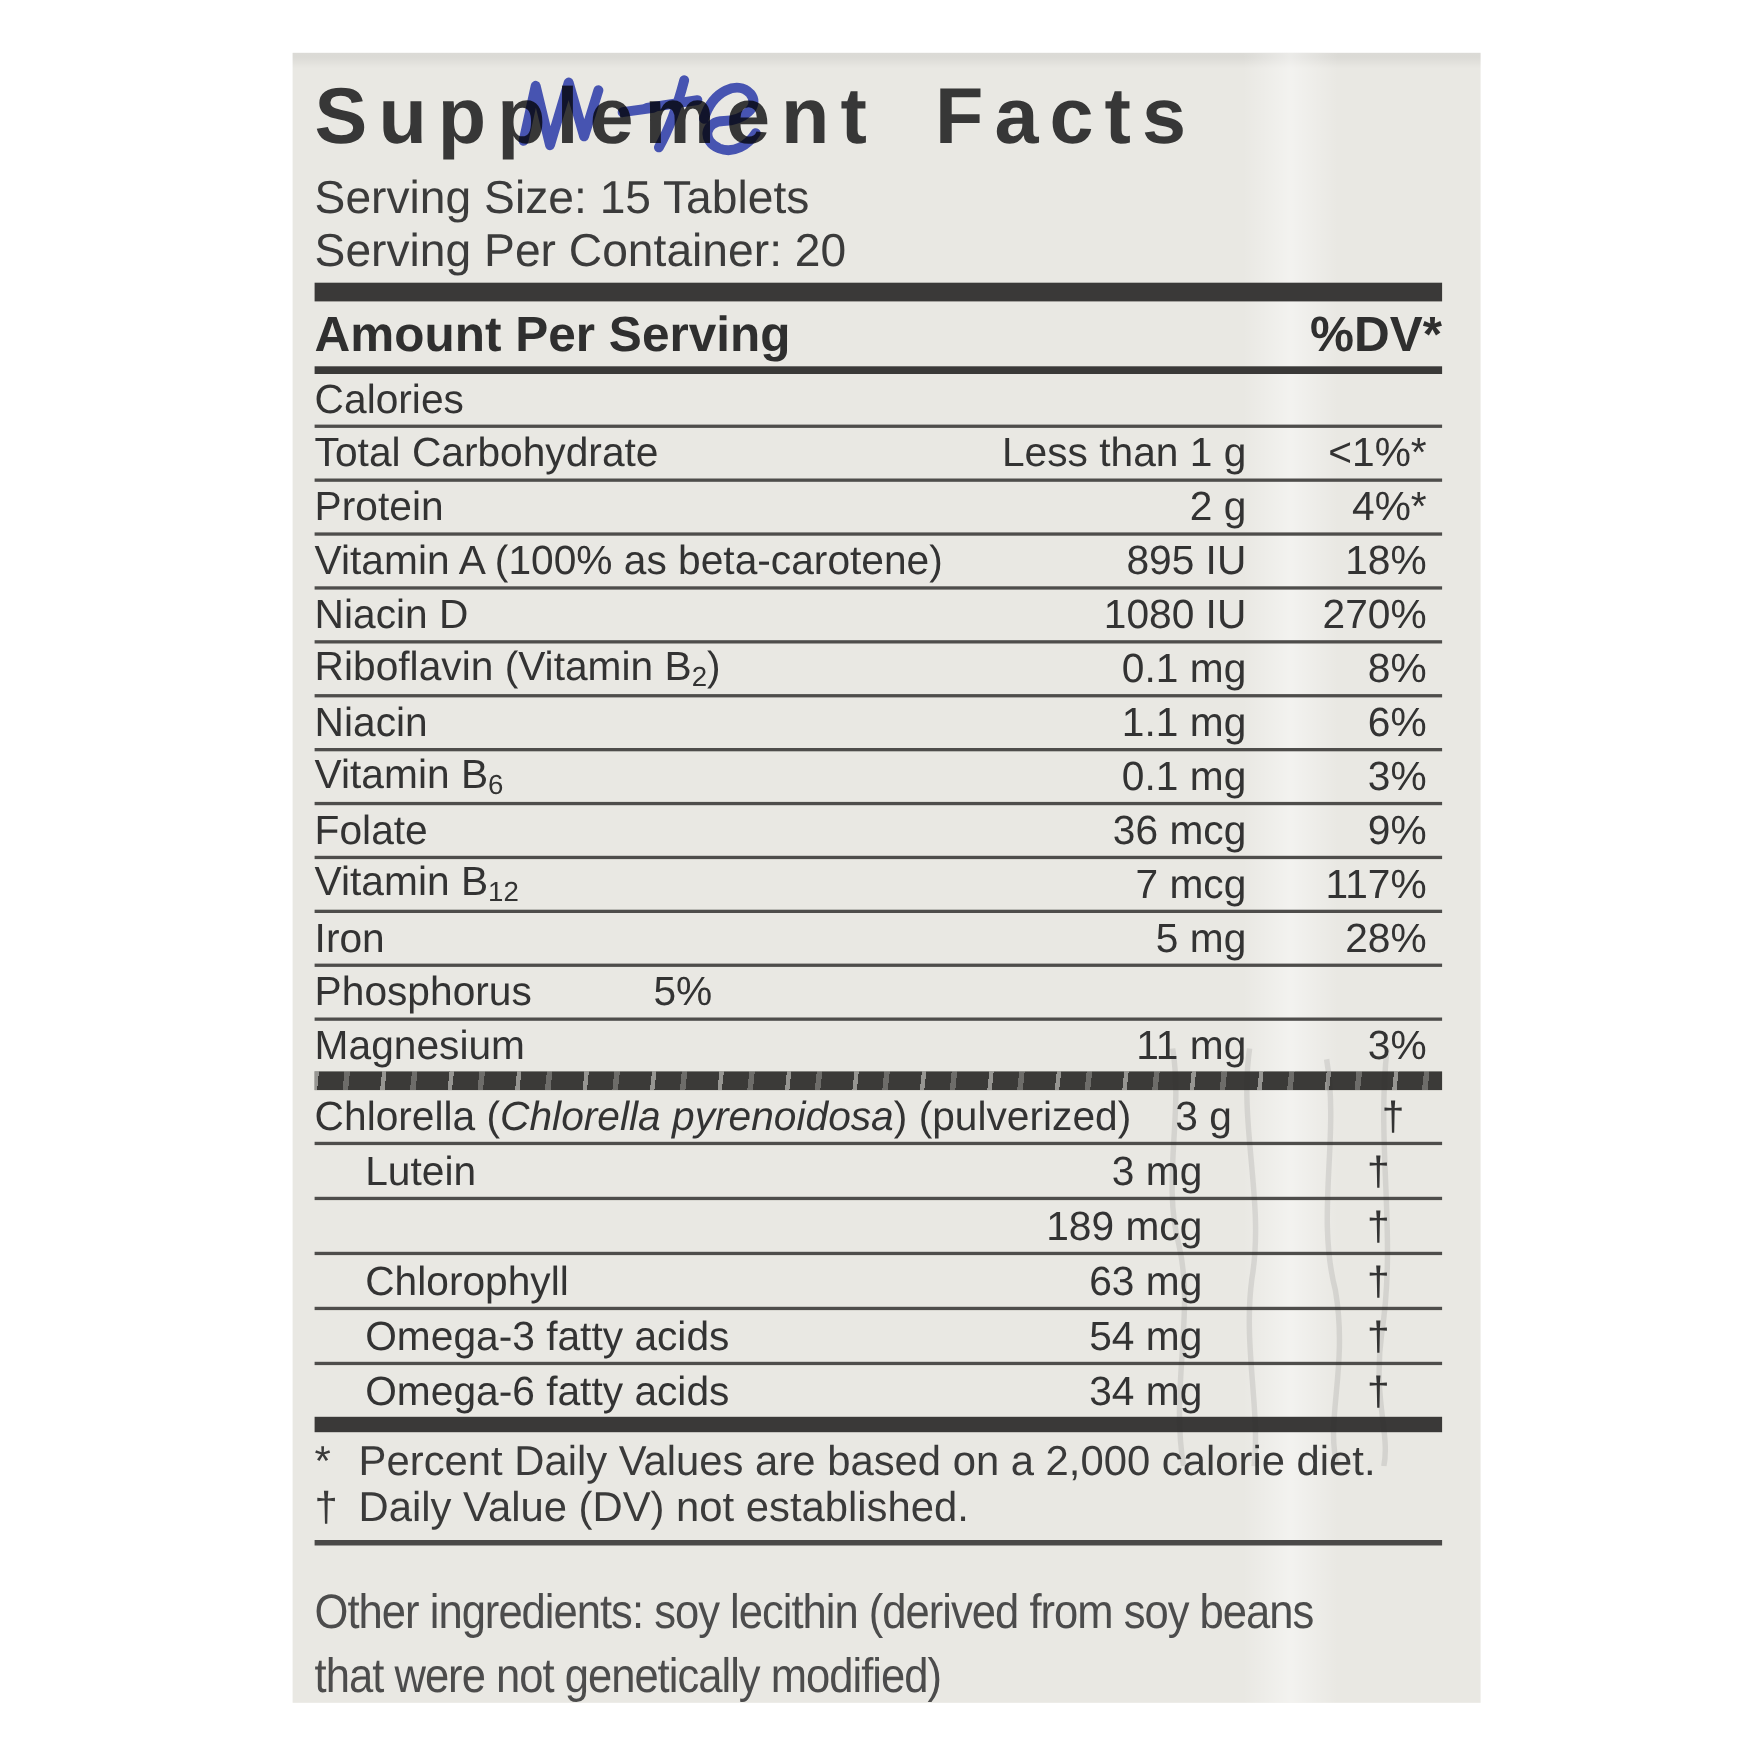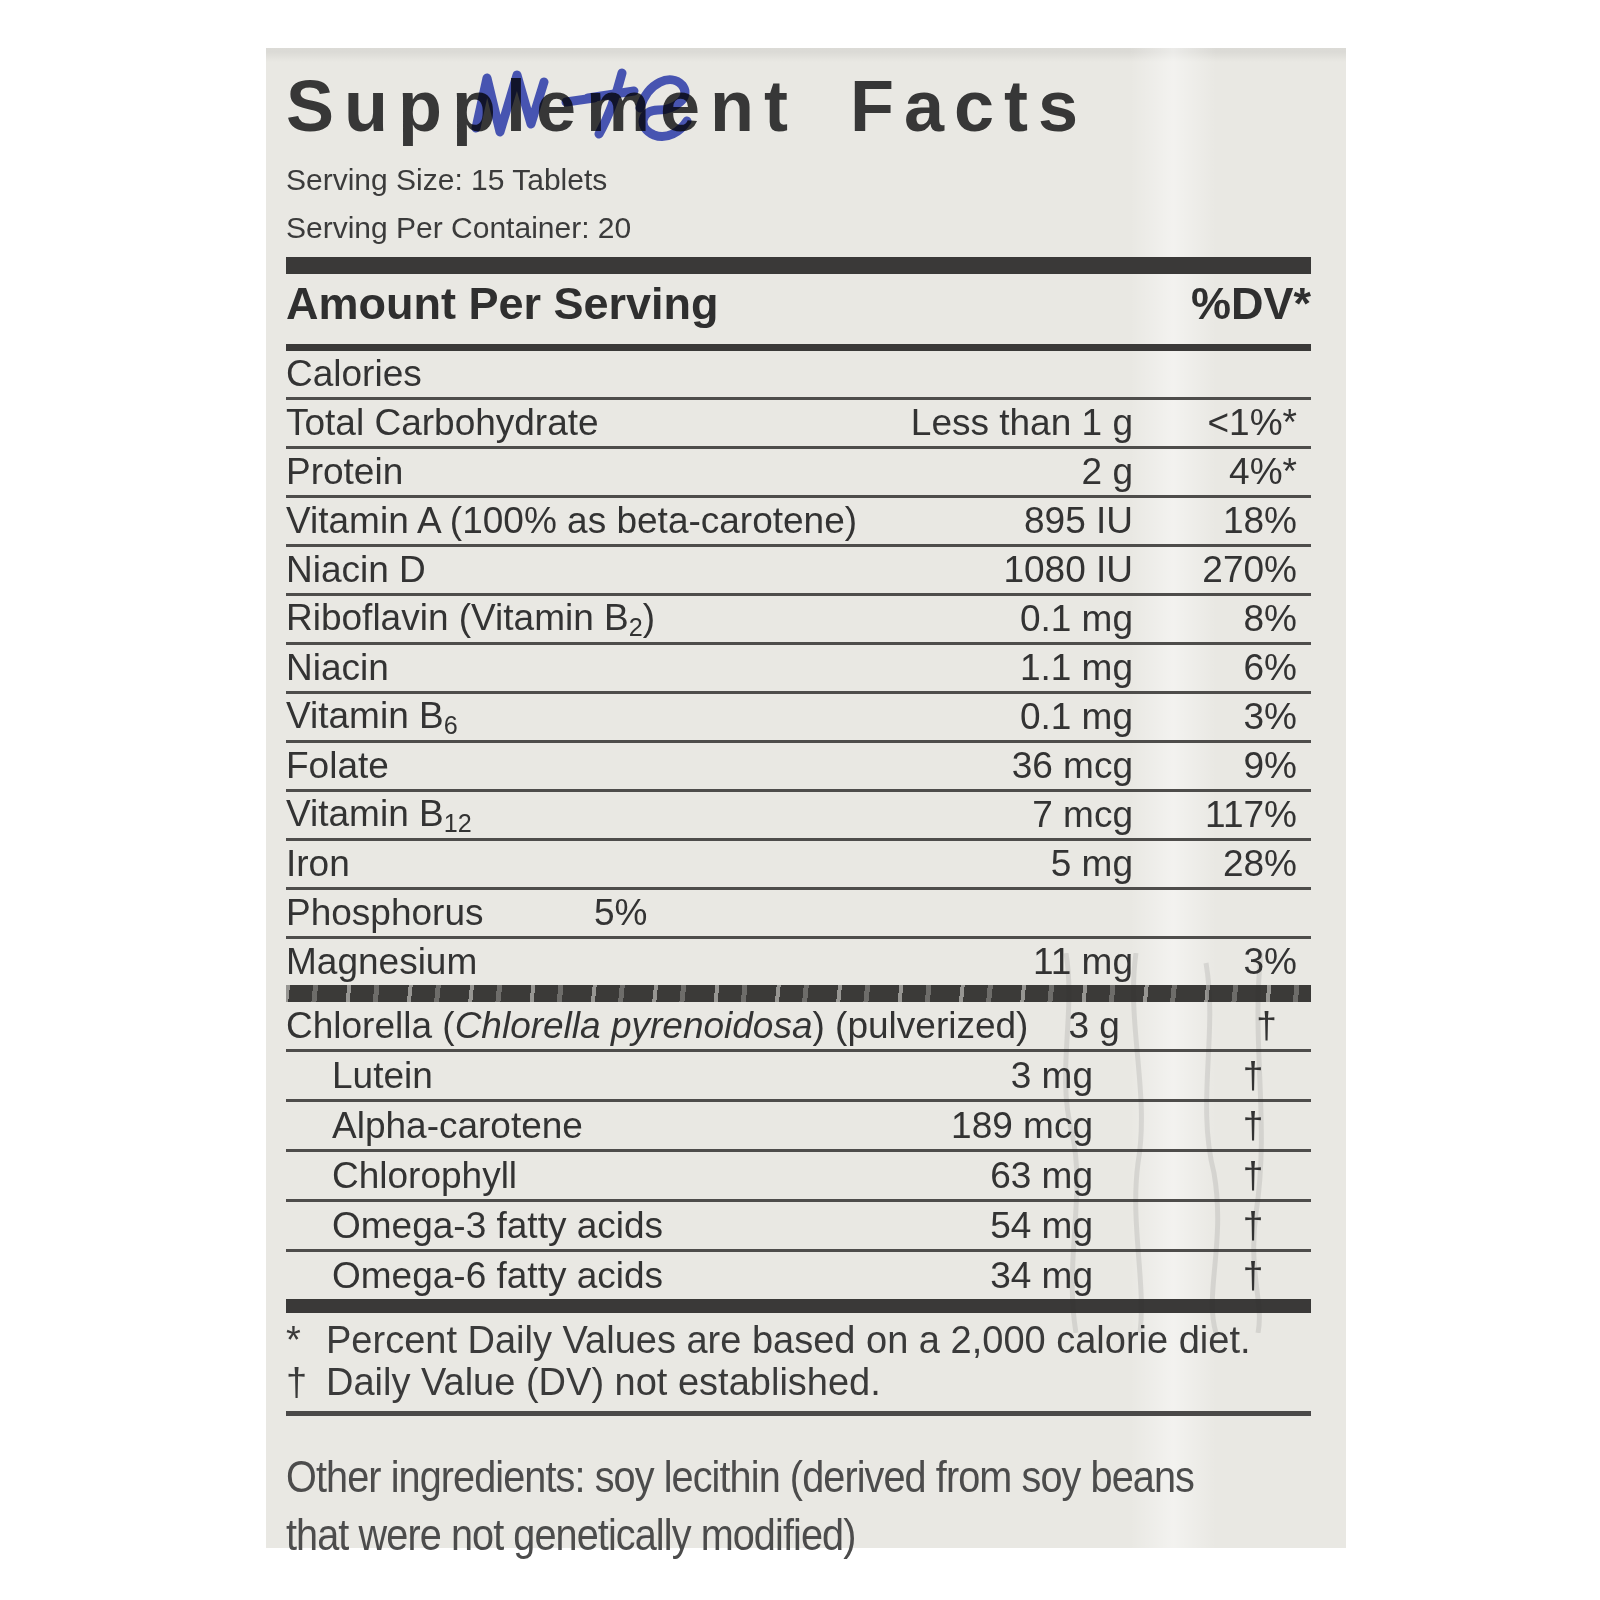--- a/index.html
+++ b/index.html
@@ -19,40 +19,40 @@
     color:#333;
   }
   
   .title-wrap{position:relative;}
   .title{
     font-size:72px;font-weight:bold;line-height:88px;margin:0;
     letter-spacing:10px;word-spacing:22px;color:#373737;white-space:nowrap;
   }
   .scribble{position:absolute;left:168px;top:2px;mix-blend-mode:multiply;opacity:.85;}
   .serving-block{margin-top:6px;}
-  .serving{font-size:30px;line-height:48px;color:#3b3b3b;}
+  .serving{font-size:42px;line-height:48px;color:#3b3b3b;}
   
   .bar{background:#3a3938;}
   .bar-1{height:17px;margin-top:5px;}
   .bar-2{height:7px;}
   .bar-3{
     height:17px;position:relative;
     background:
       repeating-linear-gradient(96deg,
         rgba(226,225,220,.55) 0 4px, rgba(226,225,220,0) 4px 27px,
         rgba(226,225,220,.30) 27px 32px, rgba(226,225,220,0) 32px 61px),
       #3b3a38;
   }
   .bar-4{height:14px;}
   .bottom-rule{height:5px;background:#4a4948;margin-top:8px;}
   
   .head-row{
     display:flex;justify-content:space-between;align-items:center;
     font-weight:bold;font-size:45px;line-height:46px;color:#2f2f2f;
-    padding:7px 0 17px 0;
+    padding:7px 0 6px 0;
   }
   
   .frow{
     display:flex;align-items:center;height:46px;
     border-bottom:3px solid #4e4d4b;
     font-size:37px;color:#333;
   }
   .frow:last-child{border-bottom:none;}
   .fname{white-space:nowrap;}
   .fname sub{font-size:.68em;vertical-align:-0.22em;}
@@ -181,21 +181,20 @@
       <span class="famt">3 g</span>
       <span class="fdv dag">†</span>
     </div>
     <div id="sub-rows">
         <div class="frow sub">
           <span class="fname">Lutein</span>
           <span class="famt">3 mg</span>
           <span class="fdv dag">†</span>
         </div>
         <div class="frow sub">
-          <span class="fname">Alpha-carotene</span>
           <span class="famt">189 mcg</span>
           <span class="fdv dag">†</span>
         </div>
         <div class="frow sub">
           <span class="fname">Chlorophyll</span>
           <span class="famt">63 mg</span>
           <span class="fdv dag">†</span>
         </div>
         <div class="frow sub">
           <span class="fname">Omega-3 fatty acids</span>

